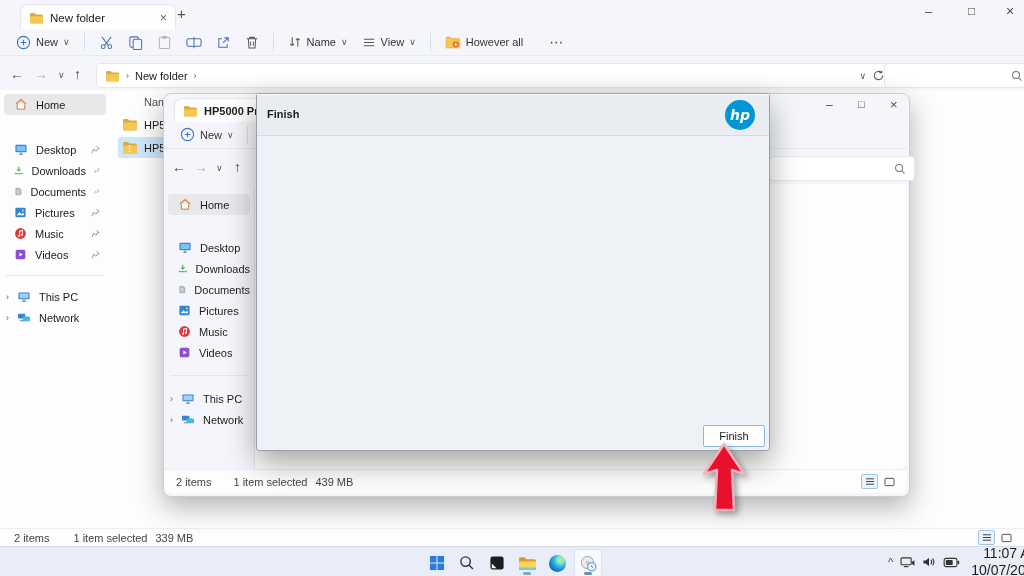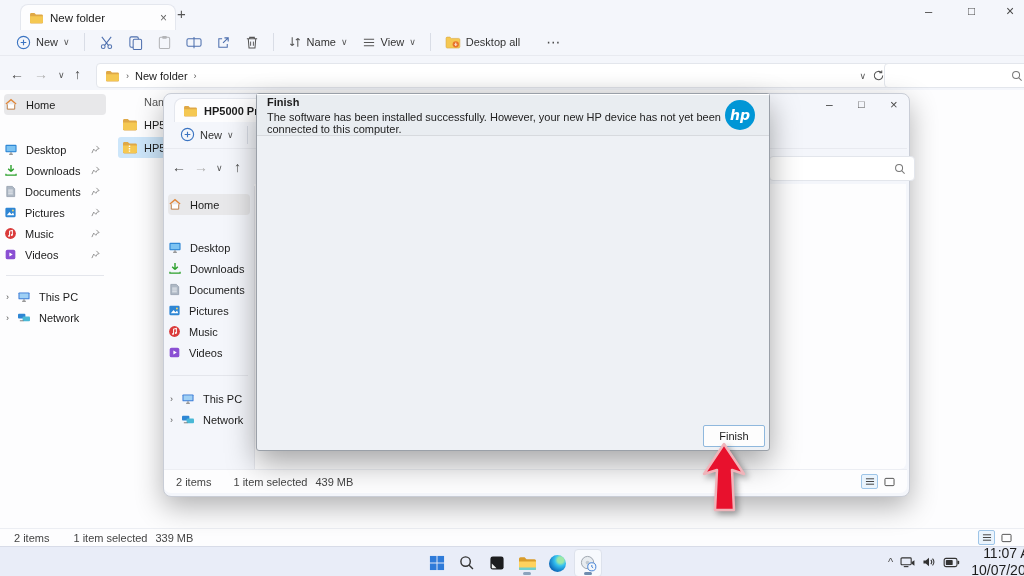--- a/index.html
+++ b/index.html
@@ -10,21 +10,21 @@
   .row{display:flex;align-items:center;}
   .glyph{color:#4a4a4a;font-size:13px;line-height:1;}
   .small-ch{font-size:9px;color:#555;}
   
   .chrome{background:#f4f6fb;}
   .tab-active{background:#fdfdfe;border:1px solid #e4e7ee;border-bottom:none;
               border-radius:8px 8px 0 0;display:flex;align-items:center;gap:6px;padding:0 8px;}
   .toolbar-btn{display:flex;align-items:center;gap:5px;color:#333;}
   .vdiv{width:1px;background:#d9dde6;height:18px;}
   .addr-box{background:#fff;border:1px solid #e3e6ec;border-radius:4px;display:flex;align-items:center;}
-  .side-item{display:flex;align-items:center;gap:8px;height:21px;border-radius:4px;}
+  .side-item{display:flex;align-items:center;gap:8px;height:21px;padding-left:10px;border-radius:4px;}
   .side-sel{background:#e8e8ea;}
   .file-row{display:flex;align-items:center;gap:6px;height:21px;padding:0 4px;border-radius:3px;}
   .file-sel{background:#cde6fa;}
   .statusbar{font-size:11px;color:#444;display:flex;align-items:center;}
   .viewtoggle{width:15px;height:13px;display:flex;align-items:center;justify-content:center;border-radius:2px;}
   .viewtoggle.sel{border:1px solid #9ec5e8;background:#eaf4fd;}
   
   #inner{background:#f4f6fb;border:1px solid #c9cdd6;border-radius:8px;
          box-shadow:0 10px 28px rgba(0,0,0,.30);}
   
@@ -118,21 +118,21 @@
         <span>View</span>
         <span class="small-ch">∨</span>
       </div>
       <div class="vdiv"></div>
       <div class="toolbar-btn">
         <svg width="16" height="13" viewBox="0 0 17 14">
             <path d="M1 2.5c0-.7.5-1.3 1.2-1.3h3l1.4 1.4h8c.7 0 1.3.6 1.3 1.3v7.8c0 .7-.6 1.3-1.3 1.3H2.2c-.7 0-1.2-.6-1.2-1.3z" fill="#f5c852" stroke="#d8a43c" stroke-width=".6"></path>
             <circle cx="11.5" cy="9" r="3.4" fill="#e8732a"></circle>
             <path d="M11.5 7.2v3M11.5 10.2l-1.2-1.2M11.5 10.2l1.2-1.2" stroke="#fff" stroke-width="1"></path>
           </svg>
-        <span>Desktop all</span>
+        <span>However all</span>
       </div>
       <span class="glyph" style="font-size:14px;margin-left:12px;">⋯</span>
     </div>
 
     <div class="abs" style="left:0;top:60px;width:1024px;height:30px;">
       <span class="abs glyph" style="left:10px;top:7px;font-size:14px;">←</span>
       <span class="abs glyph" style="left:34px;top:7px;font-size:14px;color:#b0b0b0;">→</span>
       <span class="abs small-ch" style="left:58px;top:10px;">∨</span>
       <span class="abs glyph" style="left:74px;top:7px;font-size:14px;">↑</span>
       <div class="abs addr-box" style="left:96px;top:3px;width:780px;height:23px;padding:0 8px;gap:6px;">
@@ -438,21 +438,20 @@
             <rect x="1" y="1.5" width="10" height="8" rx="1" fill="none" stroke="#444" stroke-width="1"></rect>
           </svg>
       </div>
     </div>
   </div>
 
   <div class="abs" id="dialog" style="left:256px;top:93px;width:512px;height:356px;">
     <div class="dheader row" style="height:40px;padding:0 10px;">
       <div style="flex:1;">
         <div style="font-weight:bold;margin-bottom:3px;">Finish</div>
-        <div style="color:#222;">The software has been installed successfully.  However, your new HP device has not yet been connected to this computer.</div>
       </div>
       <div class="hp-logo" style="background:#0096d6;margin-right:4px;">
         <span>hp</span>
       </div>
     </div>
     <div class="abs" style="left:0;top:319px;width:512px;height:37px;">
       <div class="btn abs" style="left:446px;top:12px;width:60px;height:20px;">
         <span>Finish</span>
       </div>
     </div>

